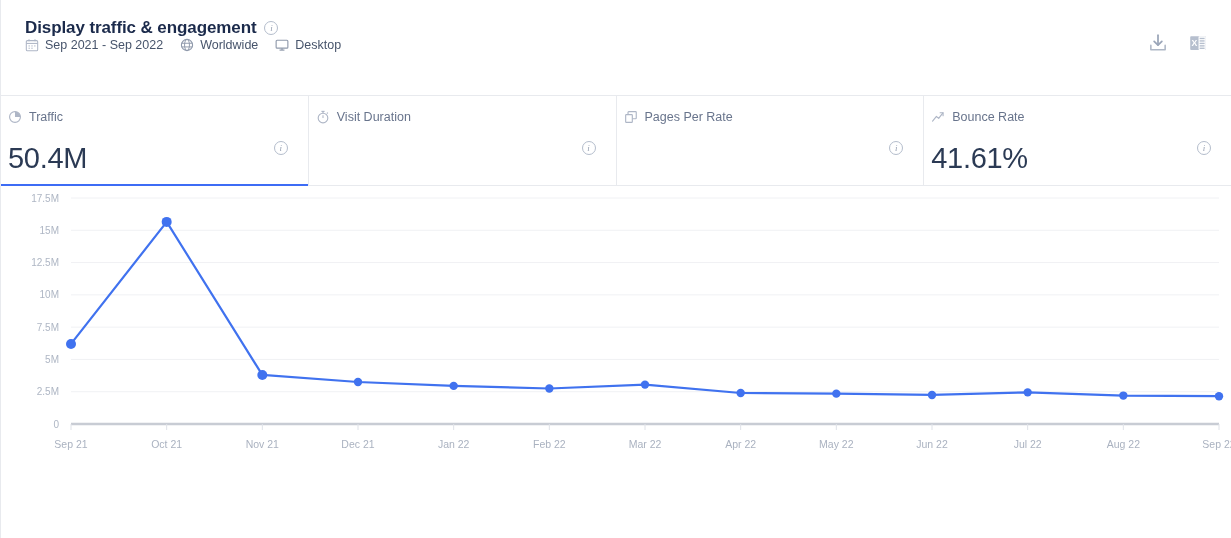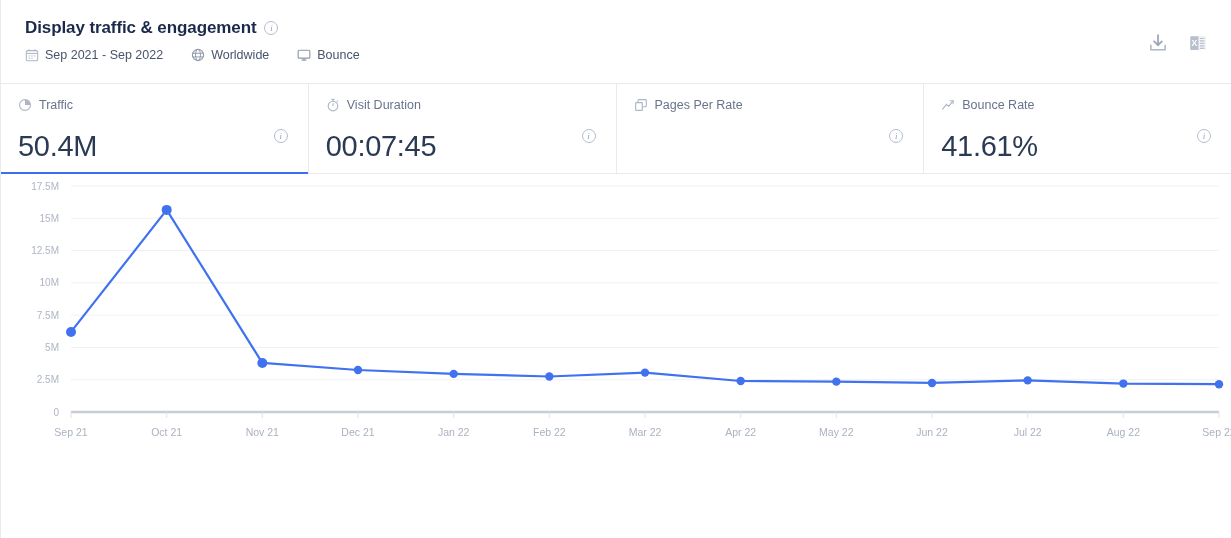--- a/index.html
+++ b/index.html
@@ -11,57 +11,56 @@
   }
   .panel {
     width: 1231px; height: 538px;
     background: #fff;
     border-left: 1px solid #e8eaee;
     position: relative;
   }
 
   
   .header {
-    height: 84px;
+    height: 96px;
     border-bottom: 1px solid #e8eaee;
     position: relative;
     padding: 18px 0 0 24px;
   }
   .title-row { display: flex; align-items: center; gap: 8px; }
   .title {
     font-size: 17px; font-weight: bold; color: #1b2a4b;
     letter-spacing: -0.1px;
   }
   .info-circle {
     width: 14px; height: 14px; border-radius: 50%;
     border: 1px solid #b4bdcc; color: #97a1b3;
     font-size: 9px; line-height: 12px; text-align: center;
     font-family: "Liberation Serif", serif; font-style: italic;
     display: inline-block; flex: none;
   }
   .meta-row {
-    display: flex; align-items: center; gap: 21px;
-    margin-top: 10px;
+    display: flex; align-items: center; gap: 10px;
   }
   .meta-item { display: flex; align-items: center; gap: 6px; margin-right: 7px; }
   .meta-text { font-size: 12.5px; color: #47546b; }
   .meta-ico { width: 14px; height: 14px; flex: none; display: block; }
 
   .header-actions {
     position: absolute; right: 22px; top: 32px;
     display: flex; align-items: center; gap: 18px;
   }
   .act-btn { width: 22px; height: 22px; cursor: pointer; display: block; }
 
   
   .metrics { display: flex; height: 90px; border-bottom: 1px solid #e8eaee; }
   .metric {
     flex: 1 1 0; position: relative;
     border-right: 1px solid #e8eaee;
-    padding: 14px 0 0 17px;
+    padding: 14px 0 0 7px;
     cursor: pointer;
   }
   .metric:last-child { border-right: none; }
   .metric.active::after {
     content: ""; position: absolute; left: 0; right: 0; bottom: -1px;
     height: 2px; background: #3d6cf5;
   }
   .metric-head { display: flex; align-items: center; gap: 7px; }
   .metric-ico { width: 14px; height: 14px; flex: none; display: block; }
   .metric-label { font-size: 12.5px; color: #68748c; }
@@ -127,21 +126,21 @@
         </svg>
         <span class="meta-text">Worldwide</span>
       </div>
 
       <div class="meta-item">
         <svg class="meta-ico" viewBox="0 0 16 16">
           <rect x="1.3" y="2.6" width="13.4" height="9" rx="1.1" fill="none" stroke="#8f99ab" stroke-width="1.3"></rect>
           <line x1="5.2" y1="13.8" x2="10.8" y2="13.8" stroke="#8f99ab" stroke-width="1.4"></line>
           <line x1="8" y1="11.6" x2="8" y2="13.8" stroke="#8f99ab" stroke-width="1.4"></line>
         </svg>
-        <span class="meta-text">Bounce</span>
+        <span class="meta-text">Desktop</span>
       </div>
 
     </div>
 
     <div class="header-actions">
       <svg class="act-btn" viewBox="0 0 24 24">
         <path d="M12 3.5 V14" stroke="#9aa5b8" stroke-width="1.9" fill="none" stroke-linecap="round"></path>
         <path d="M7.8 10.2 L12 14.4 L16.2 10.2" stroke="#9aa5b8" stroke-width="1.9" fill="none" stroke-linecap="round" stroke-linejoin="round"></path>
         <path d="M4.2 14.6 V19.4 H19.8 V14.6" stroke="#aeb7c6" stroke-width="1.7" fill="none" stroke-linecap="round" stroke-linejoin="round"></path>
       </svg>
@@ -176,21 +175,20 @@
       <div class="metric-head">
         <svg class="metric-ico" viewBox="0 0 16 16">
           <circle cx="8" cy="9.2" r="5.5" fill="none" stroke="#aeb6c6" stroke-width="1.3"></circle>
           <line x1="8" y1="9.2" x2="8" y2="5.9" stroke="#aeb6c6" stroke-width="1.2"></line>
           <line x1="6.2" y1="1.6" x2="9.8" y2="1.6" stroke="#aeb6c6" stroke-width="1.3"></line>
           <line x1="8" y1="1.7" x2="8" y2="3.6" stroke="#aeb6c6" stroke-width="1.3"></line>
           <line x1="12.4" y1="4" x2="13.6" y2="2.9" stroke="#aeb6c6" stroke-width="1.2"></line>
         </svg>
         <span class="metric-label">Visit Duration</span>
       </div>
-      <div class="metric-value">00:07:45</div>
       <span class="metric-info">i</span>
     </div>
 
     <div class="metric">
       <div class="metric-head">
         <svg class="metric-ico" viewBox="0 0 16 16">
           <rect x="4.6" y="1.8" width="9.4" height="8.2" rx="0.8" fill="none" stroke="#aeb6c6" stroke-width="1.3"></rect>
           <rect x="1.9" y="5.3" width="7.6" height="8.8" rx="0.8" fill="#ffffff" stroke="#aeb6c6" stroke-width="1.3"></rect>
         </svg>
         <span class="metric-label">Pages Per Rate</span>

